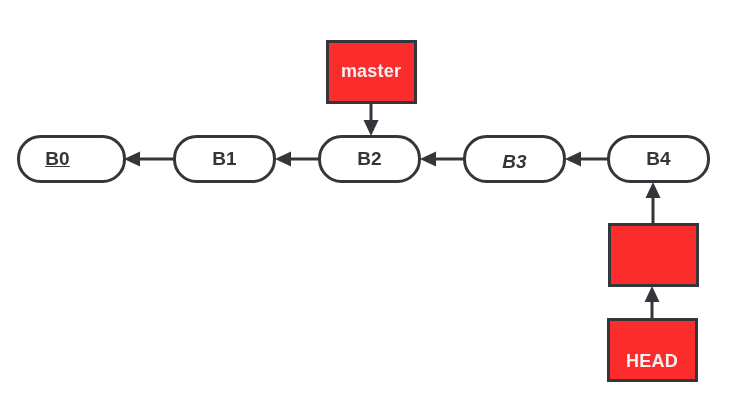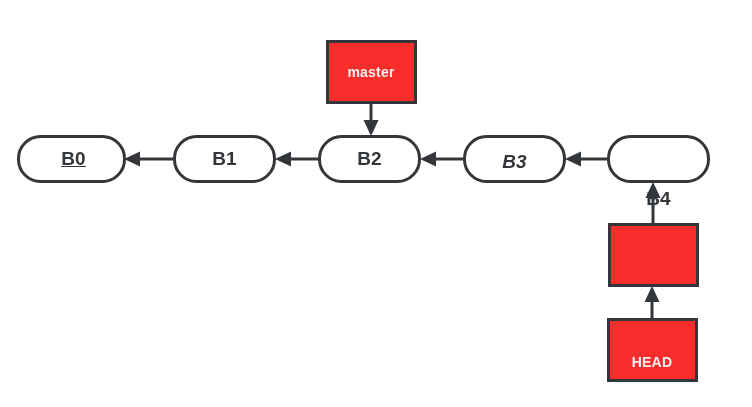--- a/index.html
+++ b/index.html
@@ -34,21 +34,21 @@
     pointer-events: none;
     white-space: nowrap;
   }
   .node-label {
     font-size: 19px;
     font-weight: bold;
     color: #33363a;
     letter-spacing: 0.2px;
   }
   .ref-label {
-    font-size: 14px;
+    font-size: 18px;
     font-weight: bold;
     color: #f2f2f2;
     letter-spacing: 0.2px;
   }
 </style>
 </head>
 <body>
 
 <div id="diagram-canvas">
 
@@ -93,22 +93,22 @@
     <g>
       <line x1="652" y1="318" x2="652" y2="300" stroke="#33363a" stroke-width="3"></line>
       <polygon points="652,286 644.5,302 659.5,302" fill="#33363a"></polygon>
     </g>
 
     <rect x="327.5" y="41.5" width="88" height="61" fill="#fb2c2c" stroke="#33363a" stroke-width="3"></rect>
     <rect x="609.5" y="224.5" width="88" height="61" fill="#fb2c2c" stroke="#33363a" stroke-width="3"></rect>
     <rect x="608.5" y="319.5" width="88" height="61" fill="#fb2c2c" stroke="#33363a" stroke-width="3"></rect>
   </svg>
 
-  <div class="node-label" style="left:20px; top:136px; width:107px; height:46px;text-decoration:underline;">B0</div>
+  <div class="node-label" style="left:4px; top:136px; width:107px; height:46px;text-decoration:underline;">B0</div>
   <div class="node-label" style="left:174px; top:136px; width:101px; height:46px;">B1</div>
   <div class="node-label" style="left:319px; top:136px; width:101px; height:46px;">B2</div>
   <div class="node-label" style="left:464px; top:136px; width:101px; height:52px;font-style:italic;">B3</div>
-  <div class="node-label" style="left:608px; top:136px; width:101px; height:46px;margin-top:40px;">B4</div>
+  <div class="node-label" style="left:608px; top:136px; width:101px; height:46px;">B4</div>
 
   <div class="ref-label" style="left:326px; top:40px; width:90px; height:63px;">master</div>
   <div class="ref-label" style="left:607px; top:318px; width:90px; height:63px;margin-top:12px;">HEAD</div>
 
 </div>
 
 </body></html>

